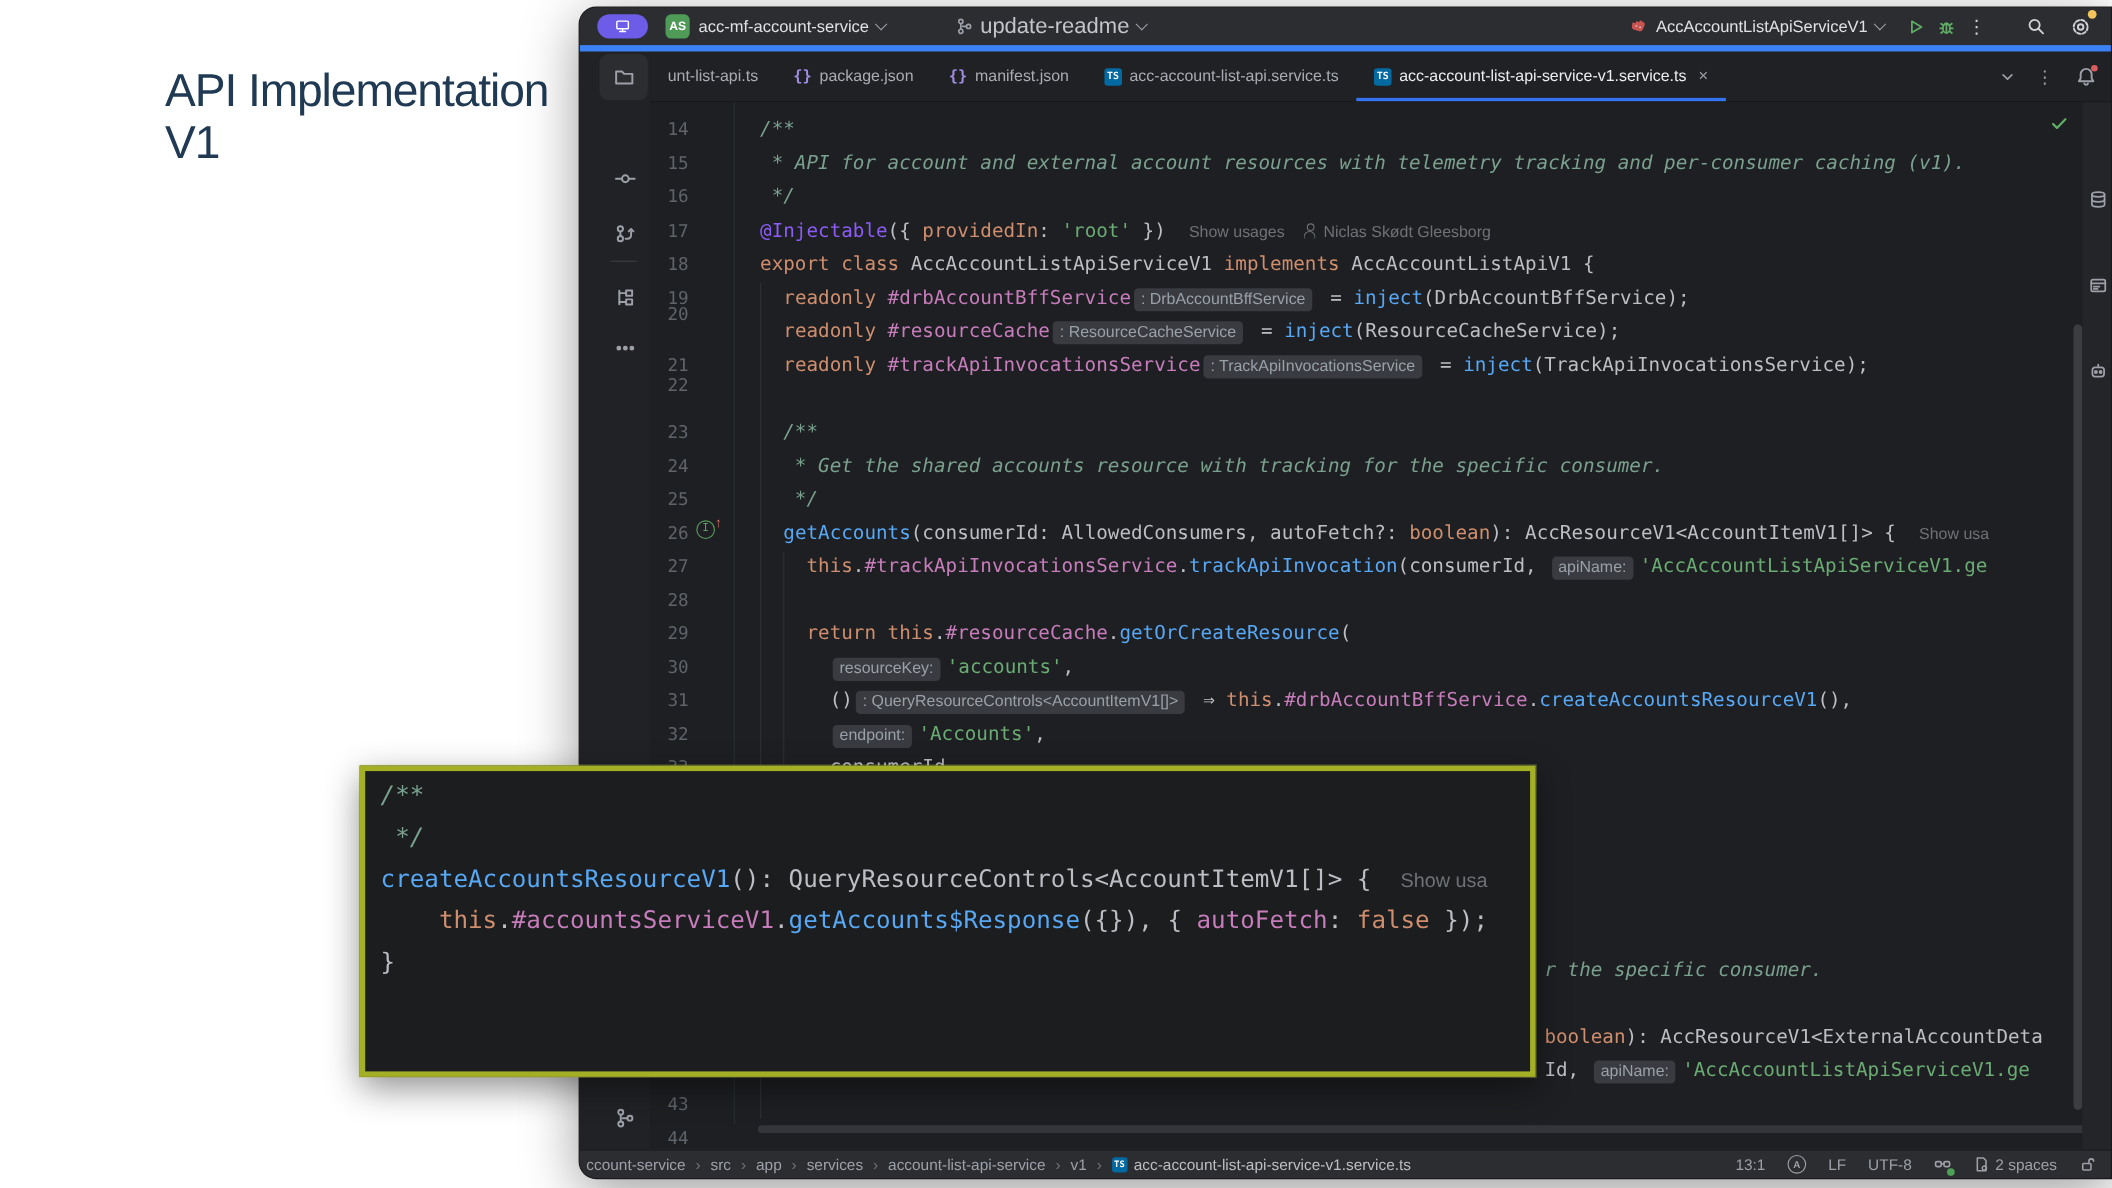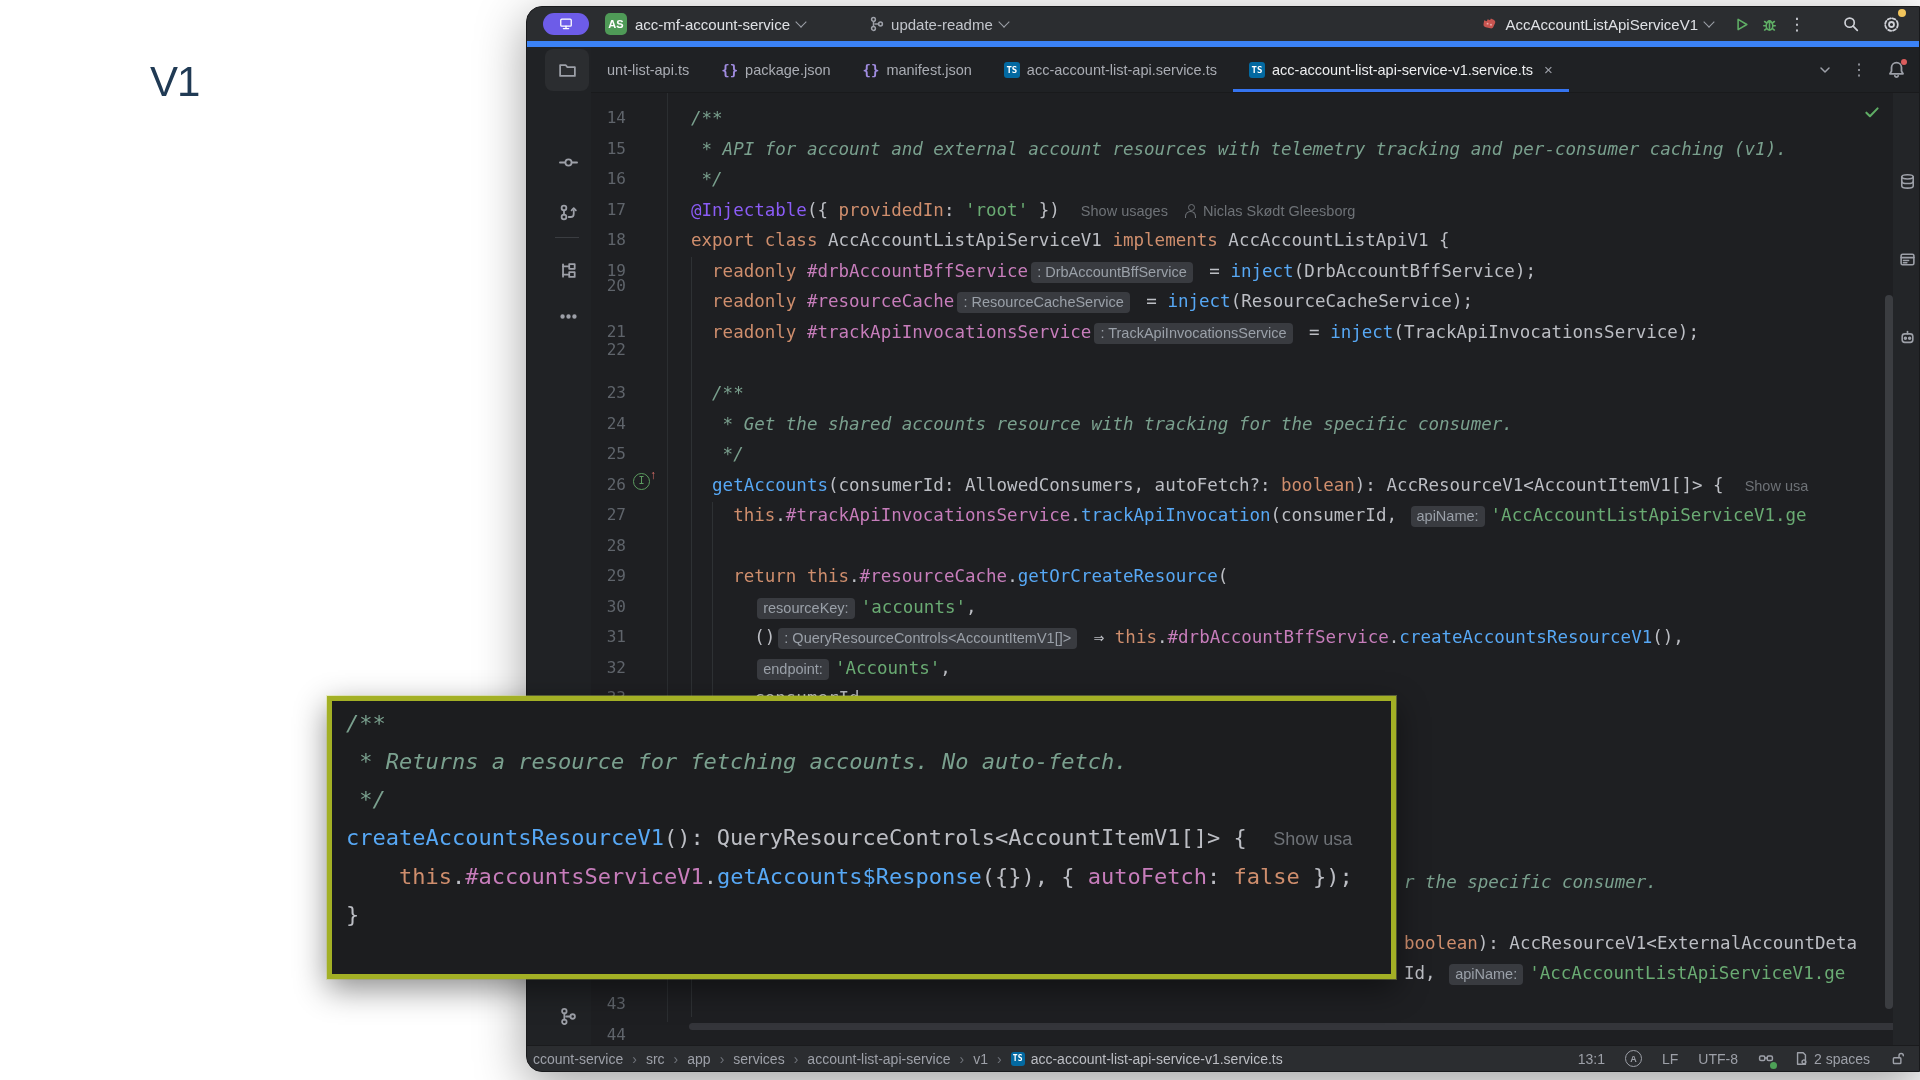--- a/index.html
+++ b/index.html
@@ -15,21 +15,21 @@
   .chev{width:7px;height:7px;border-right:1.6px solid #9DA0A8;border-bottom:1.6px solid #9DA0A8;
     transform:rotate(45deg);display:inline-block;margin:-4px 0 0 7px;}
   
   .titlebar{position:absolute;left:0;top:0;right:0;height:40px;background:#2B2D30;display:flex;
     align-items:center;padding:0 14px 0 16px;box-sizing:border-box;border-bottom:6px solid #3b82f6;}
   .pill{width:46px;height:22px;border-radius:11px;background:#6D5CE8;display:flex;align-items:center;
     justify-content:center;margin-right:16px;}
   .badge-as{width:22px;height:22px;border-radius:5px;background:#4F9A57;color:#fff;font-size:11px;
     font-weight:bold;display:flex;align-items:center;justify-content:center;margin-right:8px;}
   .tb-text{color:#DFE1E5;font-size:15px;}
-  .tb-dim{color:#C2C5CB;font-size:15px;}
+  .tb-dim{color:#C2C5CB;font-size:20px;}
   .tb-group{display:flex;align-items:center;}
   .gear-wrap,.icon-btn{position:relative;display:flex;align-items:center;justify-content:center;
     width:28px;height:28px;border-radius:6px;}
   .dot{position:absolute;width:8px;height:8px;border-radius:50%;}
   
   .stripe-left{position:absolute;left:0;top:40px;bottom:26px;width:64px;background:#202225;}
   .stripe-item{position:absolute;left:30px;width:22px;height:22px;display:flex;align-items:center;justify-content:center;}
   .stripe-div{position:absolute;left:28px;width:24px;height:1px;background:#3A3D41;}
   .folder-cell{position:absolute;left:18px;top:2px;width:44px;height:42px;background:#2B2D30;border-radius:8px;
     display:flex;align-items:center;justify-content:center;}
@@ -91,20 +91,21 @@
     background:#1C1D1F;border:5px solid #A3B025;box-shadow:0 10px 30px rgba(0,0,0,.45),0 0 0 1px rgba(225,240,110,.35);
     overflow:hidden;padding:4px 0 0 14px;z-index:30;}
   .callout-line{white-space:pre;font:22px/38px "DejaVu Sans Mono",monospace;color:#BCBEC4;}
   .callout .tk-inlay{font-size:18px;padding:3px 8px;}
   .callout .tk-hintsans{font-size:18px;}
 </style>
 </head>
 <body>
 
 <div class="slide-title">
+  <div>API Implementation</div>
   <div>V1</div>
 </div>
 
 <div class="ide">
 
   <div class="titlebar">
     <div class="pill">
       <svg class="ic" width="14" height="14" viewBox="0 0 16 16" style="stroke:#fff">
         <rect x="2" y="2.5" width="12" height="8" rx="1.2"></rect>
           <line x1="8" y1="10.5" x2="8" y2="13"></line>
@@ -420,19 +421,18 @@
             <path d="M9.6 7.2V5a2.3 2.3 0 0 1 4.6 0"></path>
         </svg>
       </span>
     </div>
   </div>
 </div>
 
 <div class="callout">
   <div id="callout-code">
       <div class="callout-line"><span class="tk-cmt">/**</span></div>
-      <div class="callout-line"><span class="tk-cmt"> * Returns a resource for fetching accounts. No auto-fetch.</span></div>
       <div class="callout-line"><span class="tk-cmt"> */</span></div>
       <div class="callout-line"><span class="tk-fn">createAccountsResourceV1</span><span class="tk-txt">(): QueryResourceControls&lt;AccountItemV1[]&gt; {  </span><span class="tk-hintsans">Show usa</span></div>
       <div class="callout-line"><span class="tk-txt">    </span><span class="tk-kw">this</span><span class="tk-txt">.</span><span class="tk-field">#accountsServiceV1</span><span class="tk-txt">.</span><span class="tk-fn">getAccounts$Response</span><span class="tk-txt">({}), { </span><span class="tk-field">autoFetch</span><span class="tk-txt">: </span><span class="tk-kw">false</span><span class="tk-txt"> });</span></div>
       <div class="callout-line"><span class="tk-txt">}</span></div>
     </div>
 </div>
 
 </body></html>

